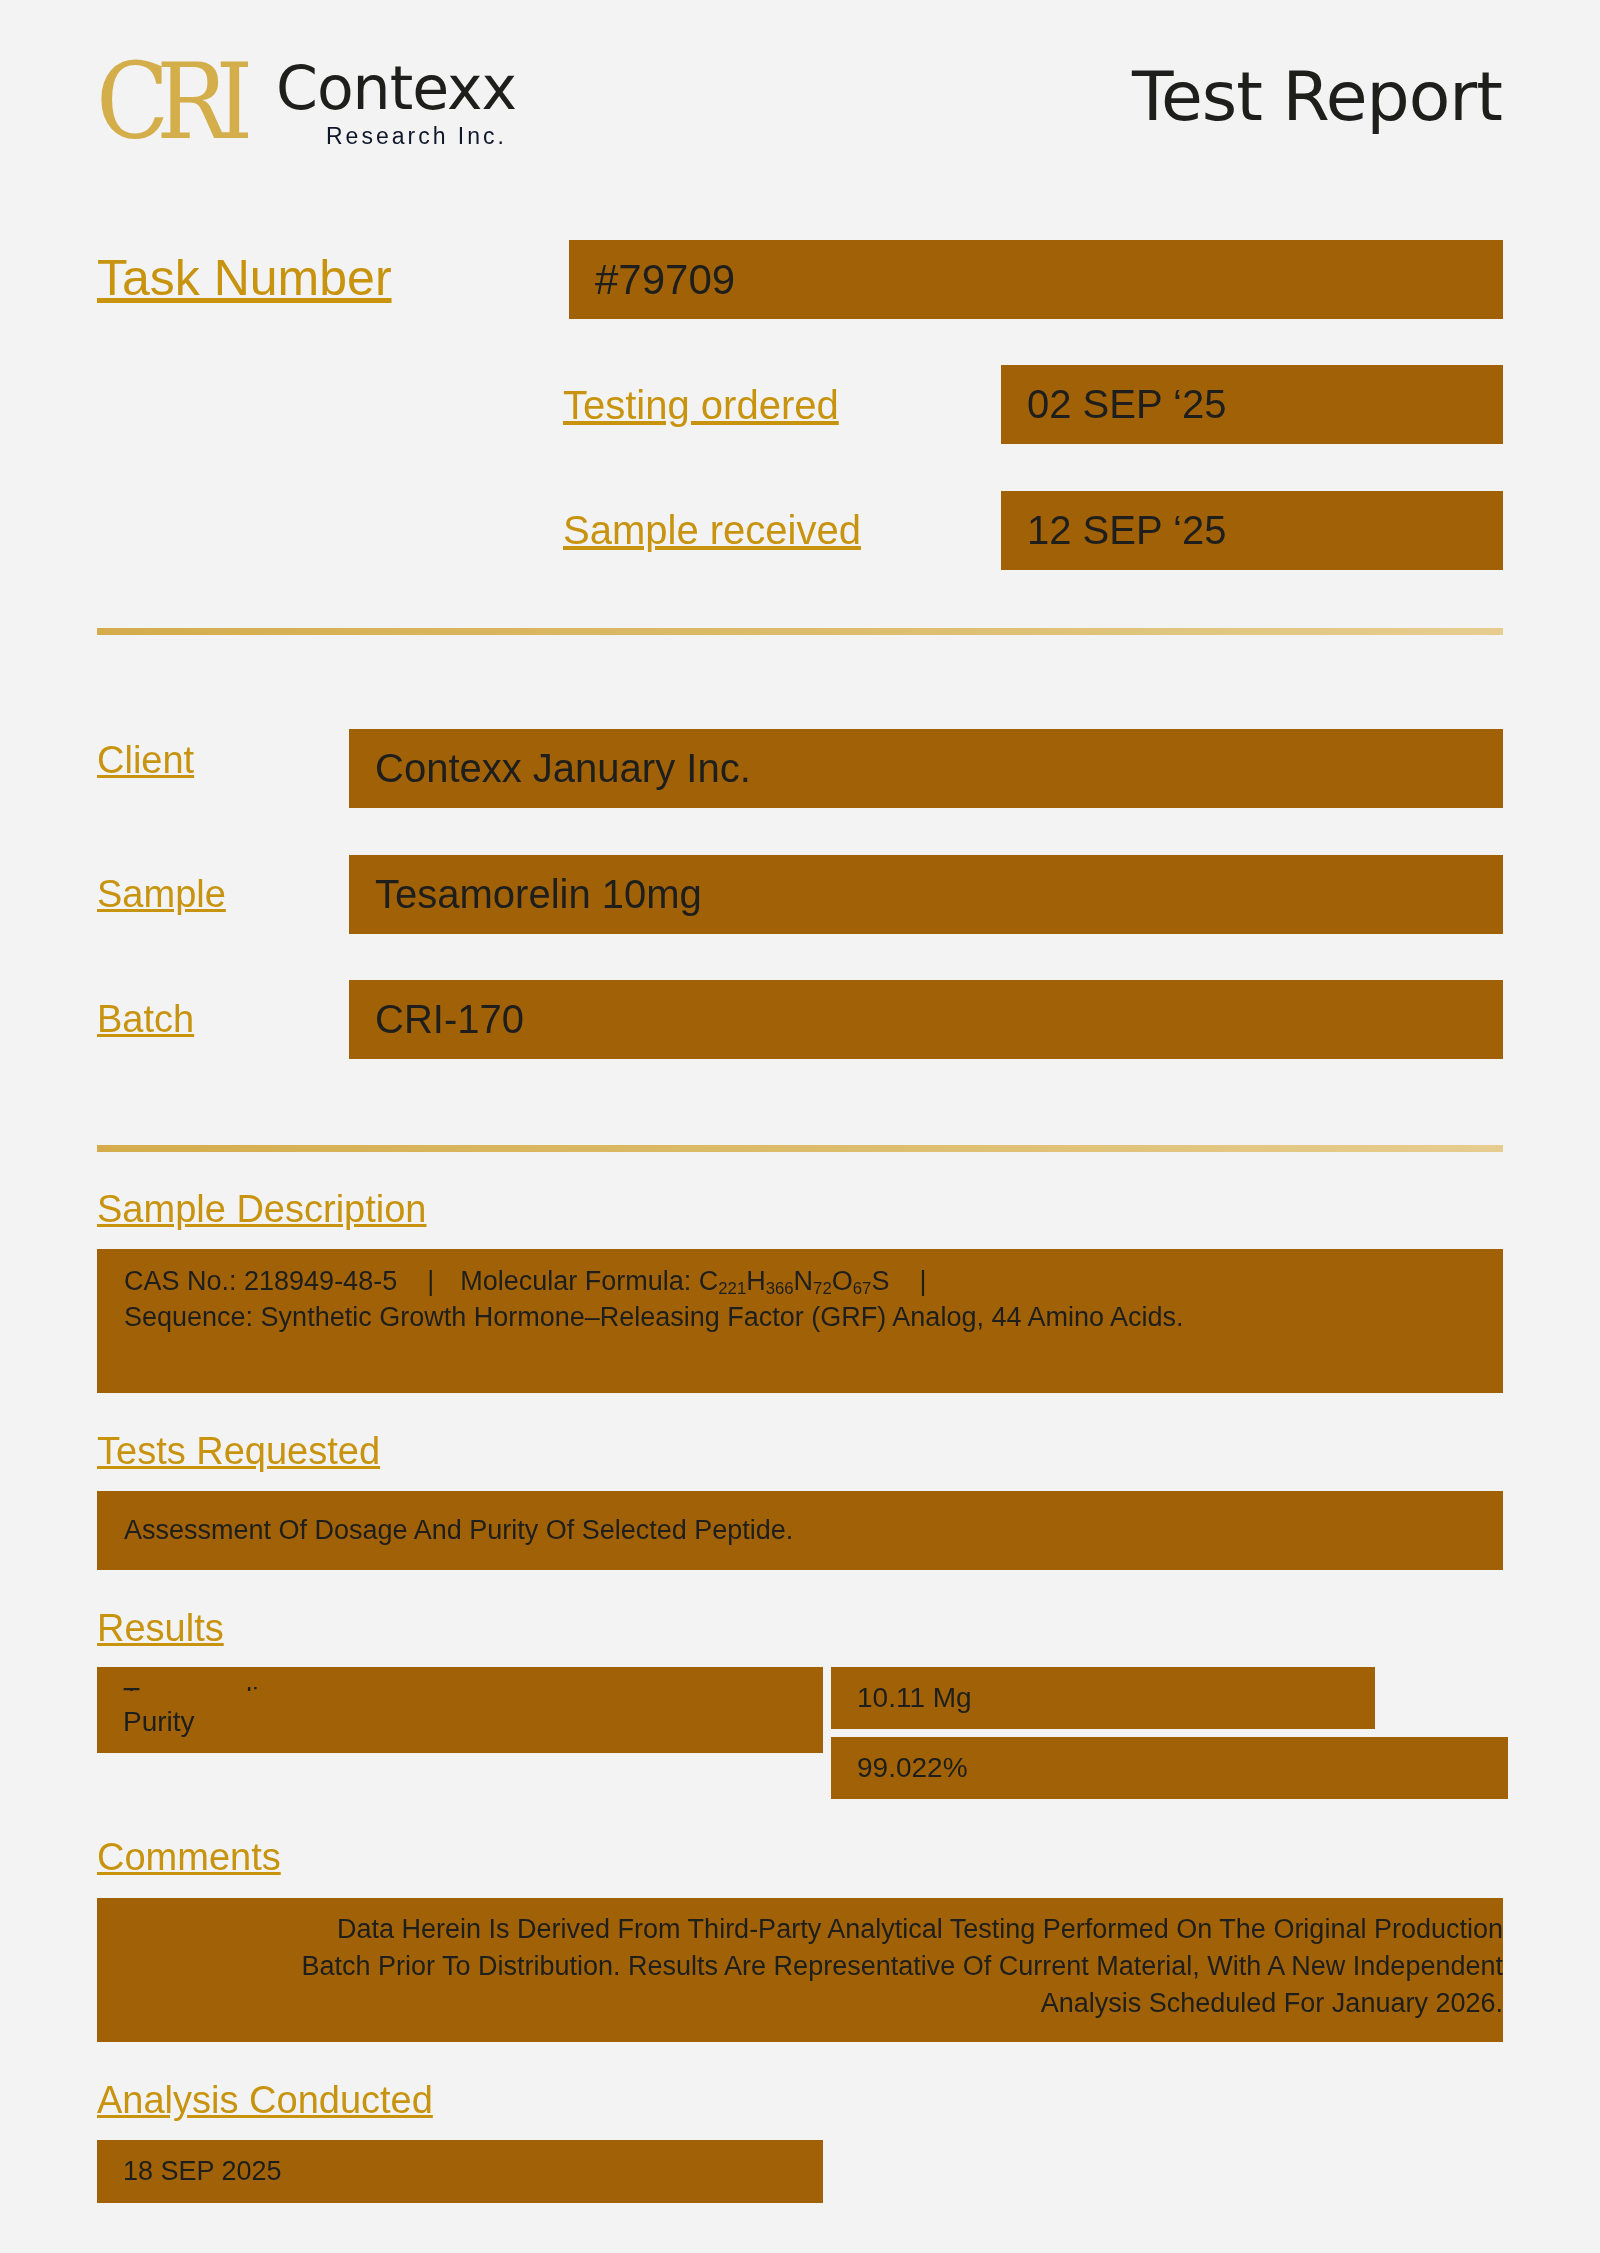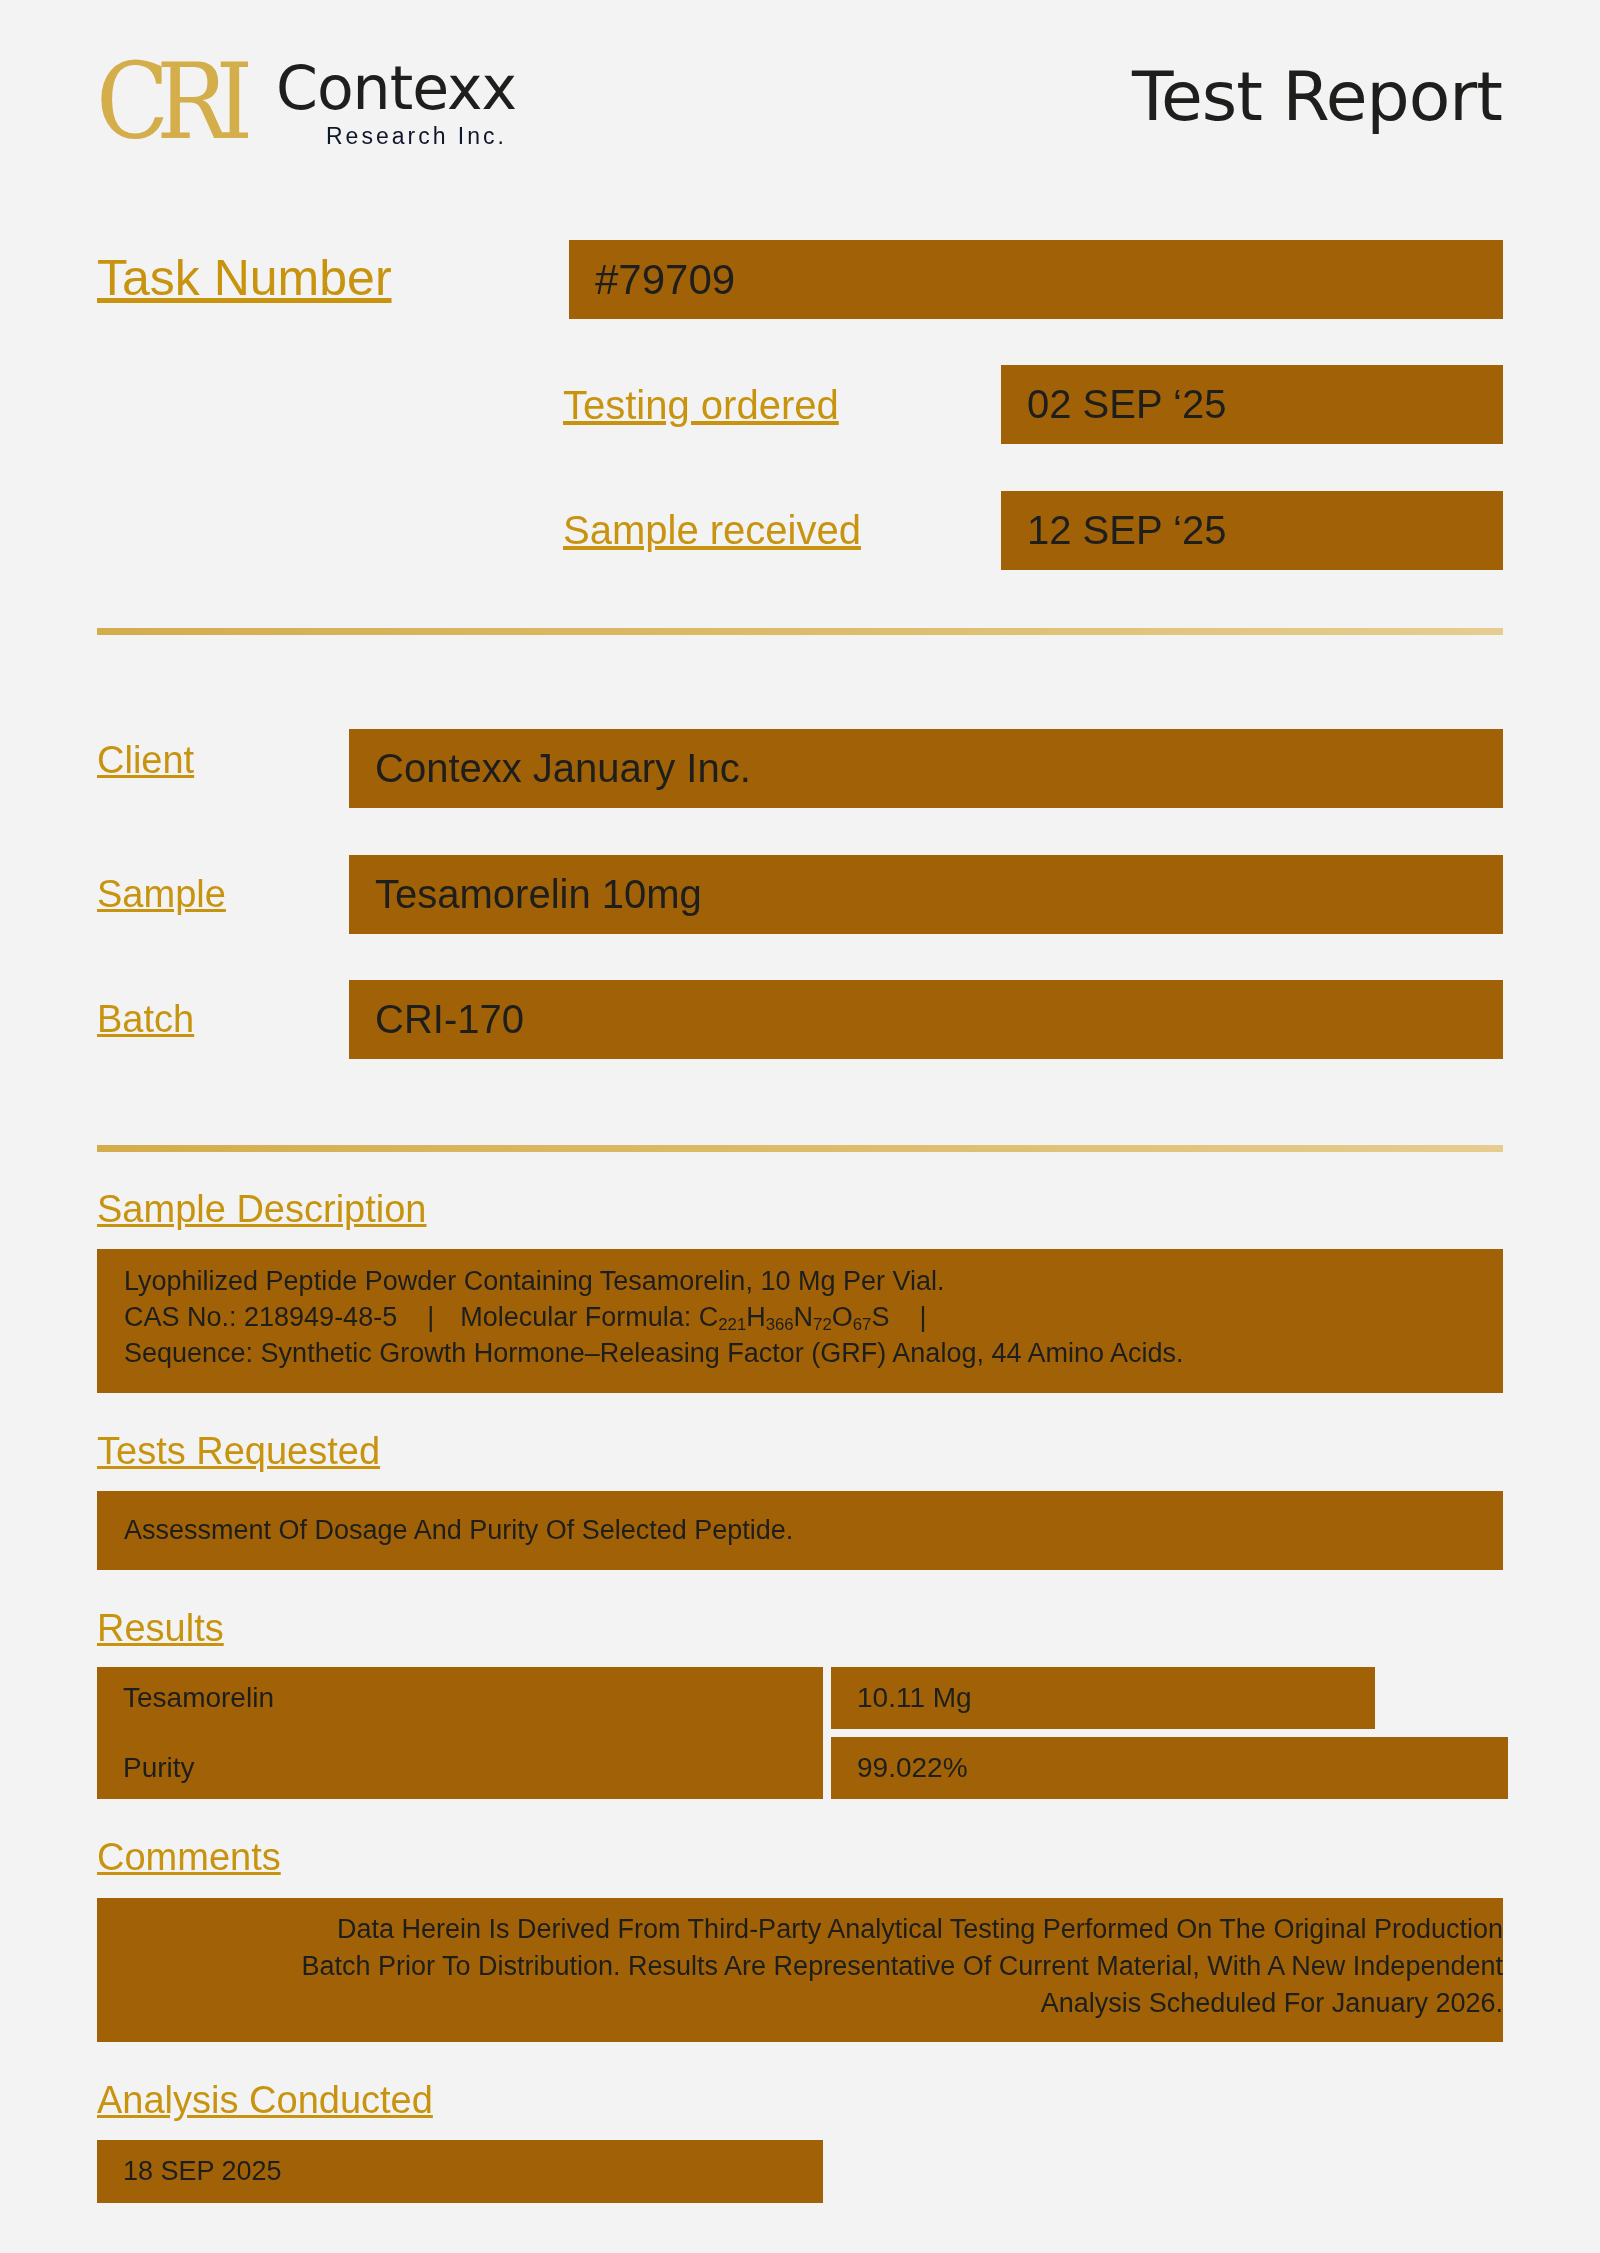--- a/index.html
+++ b/index.html
@@ -83,39 +83,38 @@
 
   <div class="abs gold lbl-md" style="left:97px; top:995px;">Batch</div>
   <div class="box dark val-lg" style="left:349px; top:980px; width:1154px; height:79px;">CRI-170</div>
 </div>
 
 <div class="divider" style="top:1145px;"></div>
 
 <div>
   <div class="abs gold section-h" style="left:97px; top:1185px;">Sample Description</div>
   <div class="box dark body-txt" style="left:97px; top:1249px; width:1406px; height:144px; padding:14px 0 0 27px;">
-    <div>Lyophilized Peptide Powder Containing Tesamorelin, 10 Mg Per Vial.</div>
     <div>
       <span>CAS No.: 218949-48-5</span><span class="pipe">|</span><span>Molecular Formula: </span><span><span>C</span><sub>221</sub><span>H</span><sub>366</sub><span>N</span><sub>72</sub><span>O</span><sub>67</sub><span>S</span></span><span class="pipe">|</span>
     </div>
     <div>Sequence: Synthetic Growth Hormone–Releasing Factor (GRF) Analog, 44 Amino Acids.</div>
   </div>
 </div>
 
 <div>
   <div class="abs gold section-h" style="left:97px; top:1427px;">Tests Requested</div>
   <div class="box dark body-txt" style="left:97px; top:1491px; width:1406px; height:79px; padding-left:27px; line-height:79px;">Assessment Of Dosage And Purity Of Selected Peptide.</div>
 </div>
 
 <div>
   <div class="abs gold section-h" style="left:97px; top:1604px;">Results</div>
   <div>
     <div class="box dark cell" style="left:97px; top:1667px; width:726px; height:72px;">Tesamorelin</div>
     <div class="box dark cell" style="left:831px; top:1667px; width:544px; height:62px;">10.11 Mg</div>
-    <div class="box dark cell" style="left:97px; top:1737px; width:726px; height:62px;">Purity</div>
+    <div class="box dark cell" style="left:97px; top:1691px; width:726px; height:62px;">Purity</div>
     <div class="box dark cell" style="left:831px; top:1737px; width:677px; height:62px;">99.022%</div>
   </div>
 </div>
 
 <div>
   <div class="abs gold section-h" style="left:97px; top:1833px;">Comments</div>
   <div class="box dark body-txt" style="left:97px; top:1898px; width:1406px; height:144px; padding:13px 0 0 27px; line-height:37px;text-align:right;">
     <div>Data Herein Is Derived From Third-Party Analytical Testing Performed On The Original Production</div>
     <div>Batch Prior To Distribution. Results Are Representative Of Current Material, With A New Independent</div>
     <div>Analysis Scheduled For January 2026.</div>

